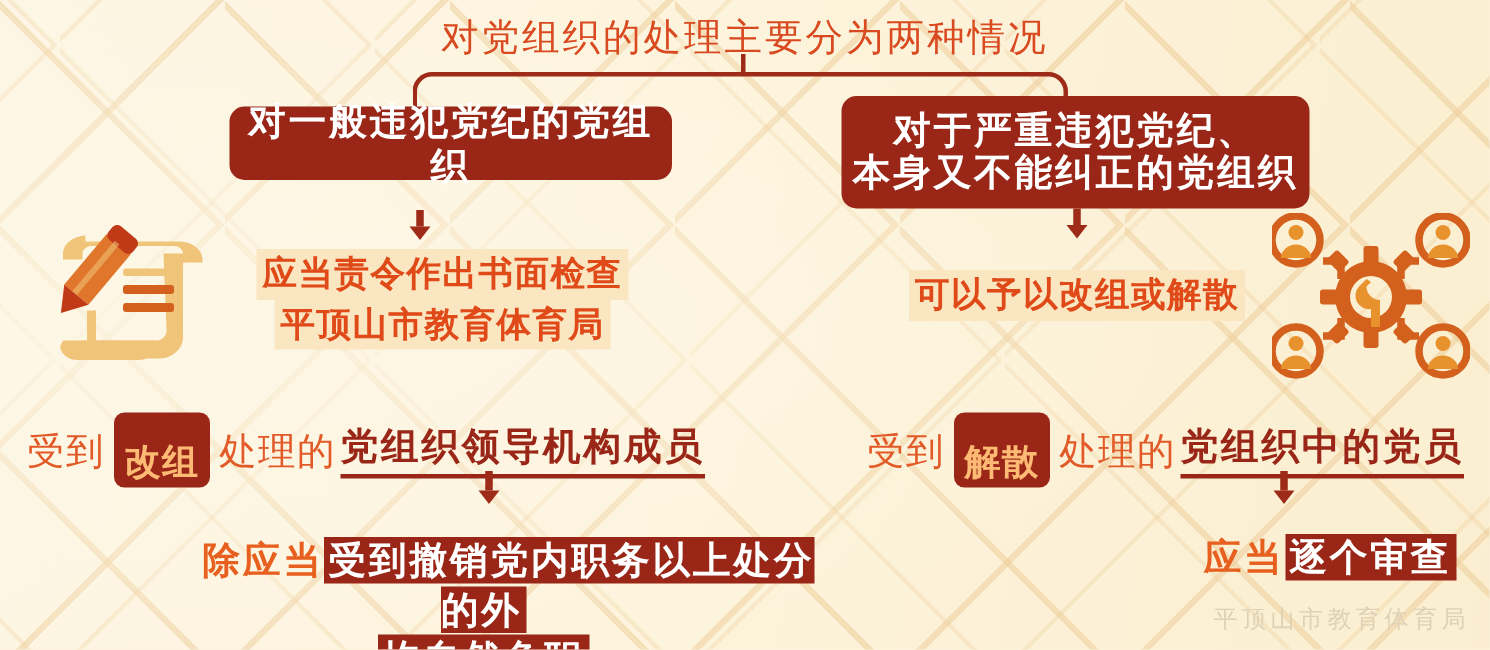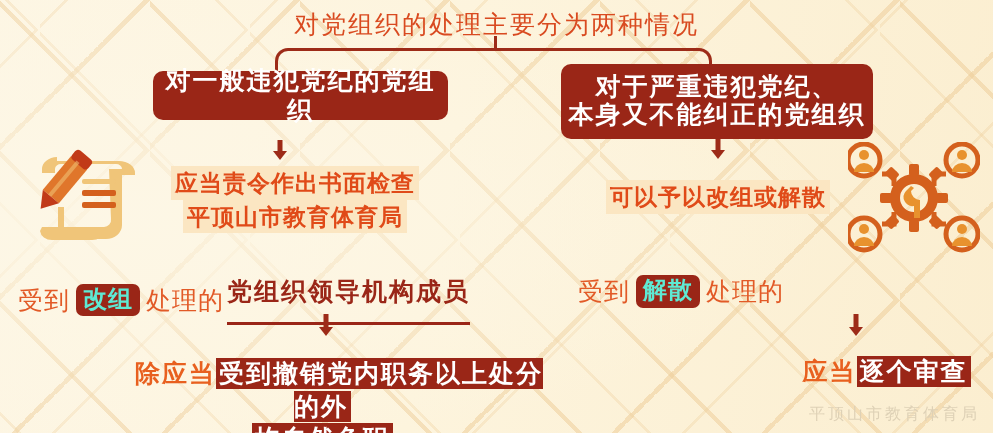--- a/index.html
+++ b/index.html
@@ -77,27 +77,27 @@
 
   
   .mid{
     font-family:"DejaVu Serif","Liberation Serif",serif;
     font-size:25px;color:#e25a27;z-index:6;white-space:nowrap;
     display:flex;align-items:center;letter-spacing:1px;
   }
   #mid-left{left:18px;top:275px;}
   #mid-right{left:578px;top:275px;}
   .badge{
-    background:#9a2617;color:#5eead4;font-weight:bold;border-radius:7px;
-    padding:2px 7px 4px;margin:0 6px;font-size:24px;letter-spacing:1px;
+    background:#9a2617;color:#fdba74;font-weight:bold;border-radius:7px;
+    padding:20px 7px 4px;margin:0 6px;font-size:24px;letter-spacing:1px;
     display:inline-block;line-height:1.1;
   }
   .uline{
     color:#9a2617;font-weight:bold;border-bottom:3px solid #9a2617;
-    padding-bottom:14px;margin-left:3px;letter-spacing:2px;
+    padding-bottom:2px;margin-left:3px;letter-spacing:2px;
   }
 
   
   .bot{
     font-family:"DejaVu Serif","Liberation Serif",serif;font-weight:bold;
     font-size:25px;letter-spacing:2px;z-index:6;line-height:1.3;text-align:center;
   }
   .bot .pre{color:#e8601f;margin-left:33px;}
   .bot .hit{background:#9a2617;color:#fff;padding:1px 3px;}
   #bot-left{left:95px;top:358px;width:455px;}
@@ -221,20 +221,21 @@
         <circle cx="114" cy="87" r="5" fill="#e8922e"></circle>
         <path d="M104 104 a10 9 0 0 1 20 0 z" fill="#e8922e"></path>
       </g>
     </svg>
   </div>
 
   <div class="lay mid" id="mid-right">
     <span>受到</span>
     <span class="badge">解散</span>
     <span>处理的</span>
+    <span class="uline">党组织中的党员</span>
   </div>
 
   <div class="lay arrow a4">
     <div class="shaft"></div>
       <div class="head"></div>
   </div>
 
   <div class="lay bot" id="bot-right">
     <span class="pre">应当</span><span class="hit">逐个审查</span>
   </div>

